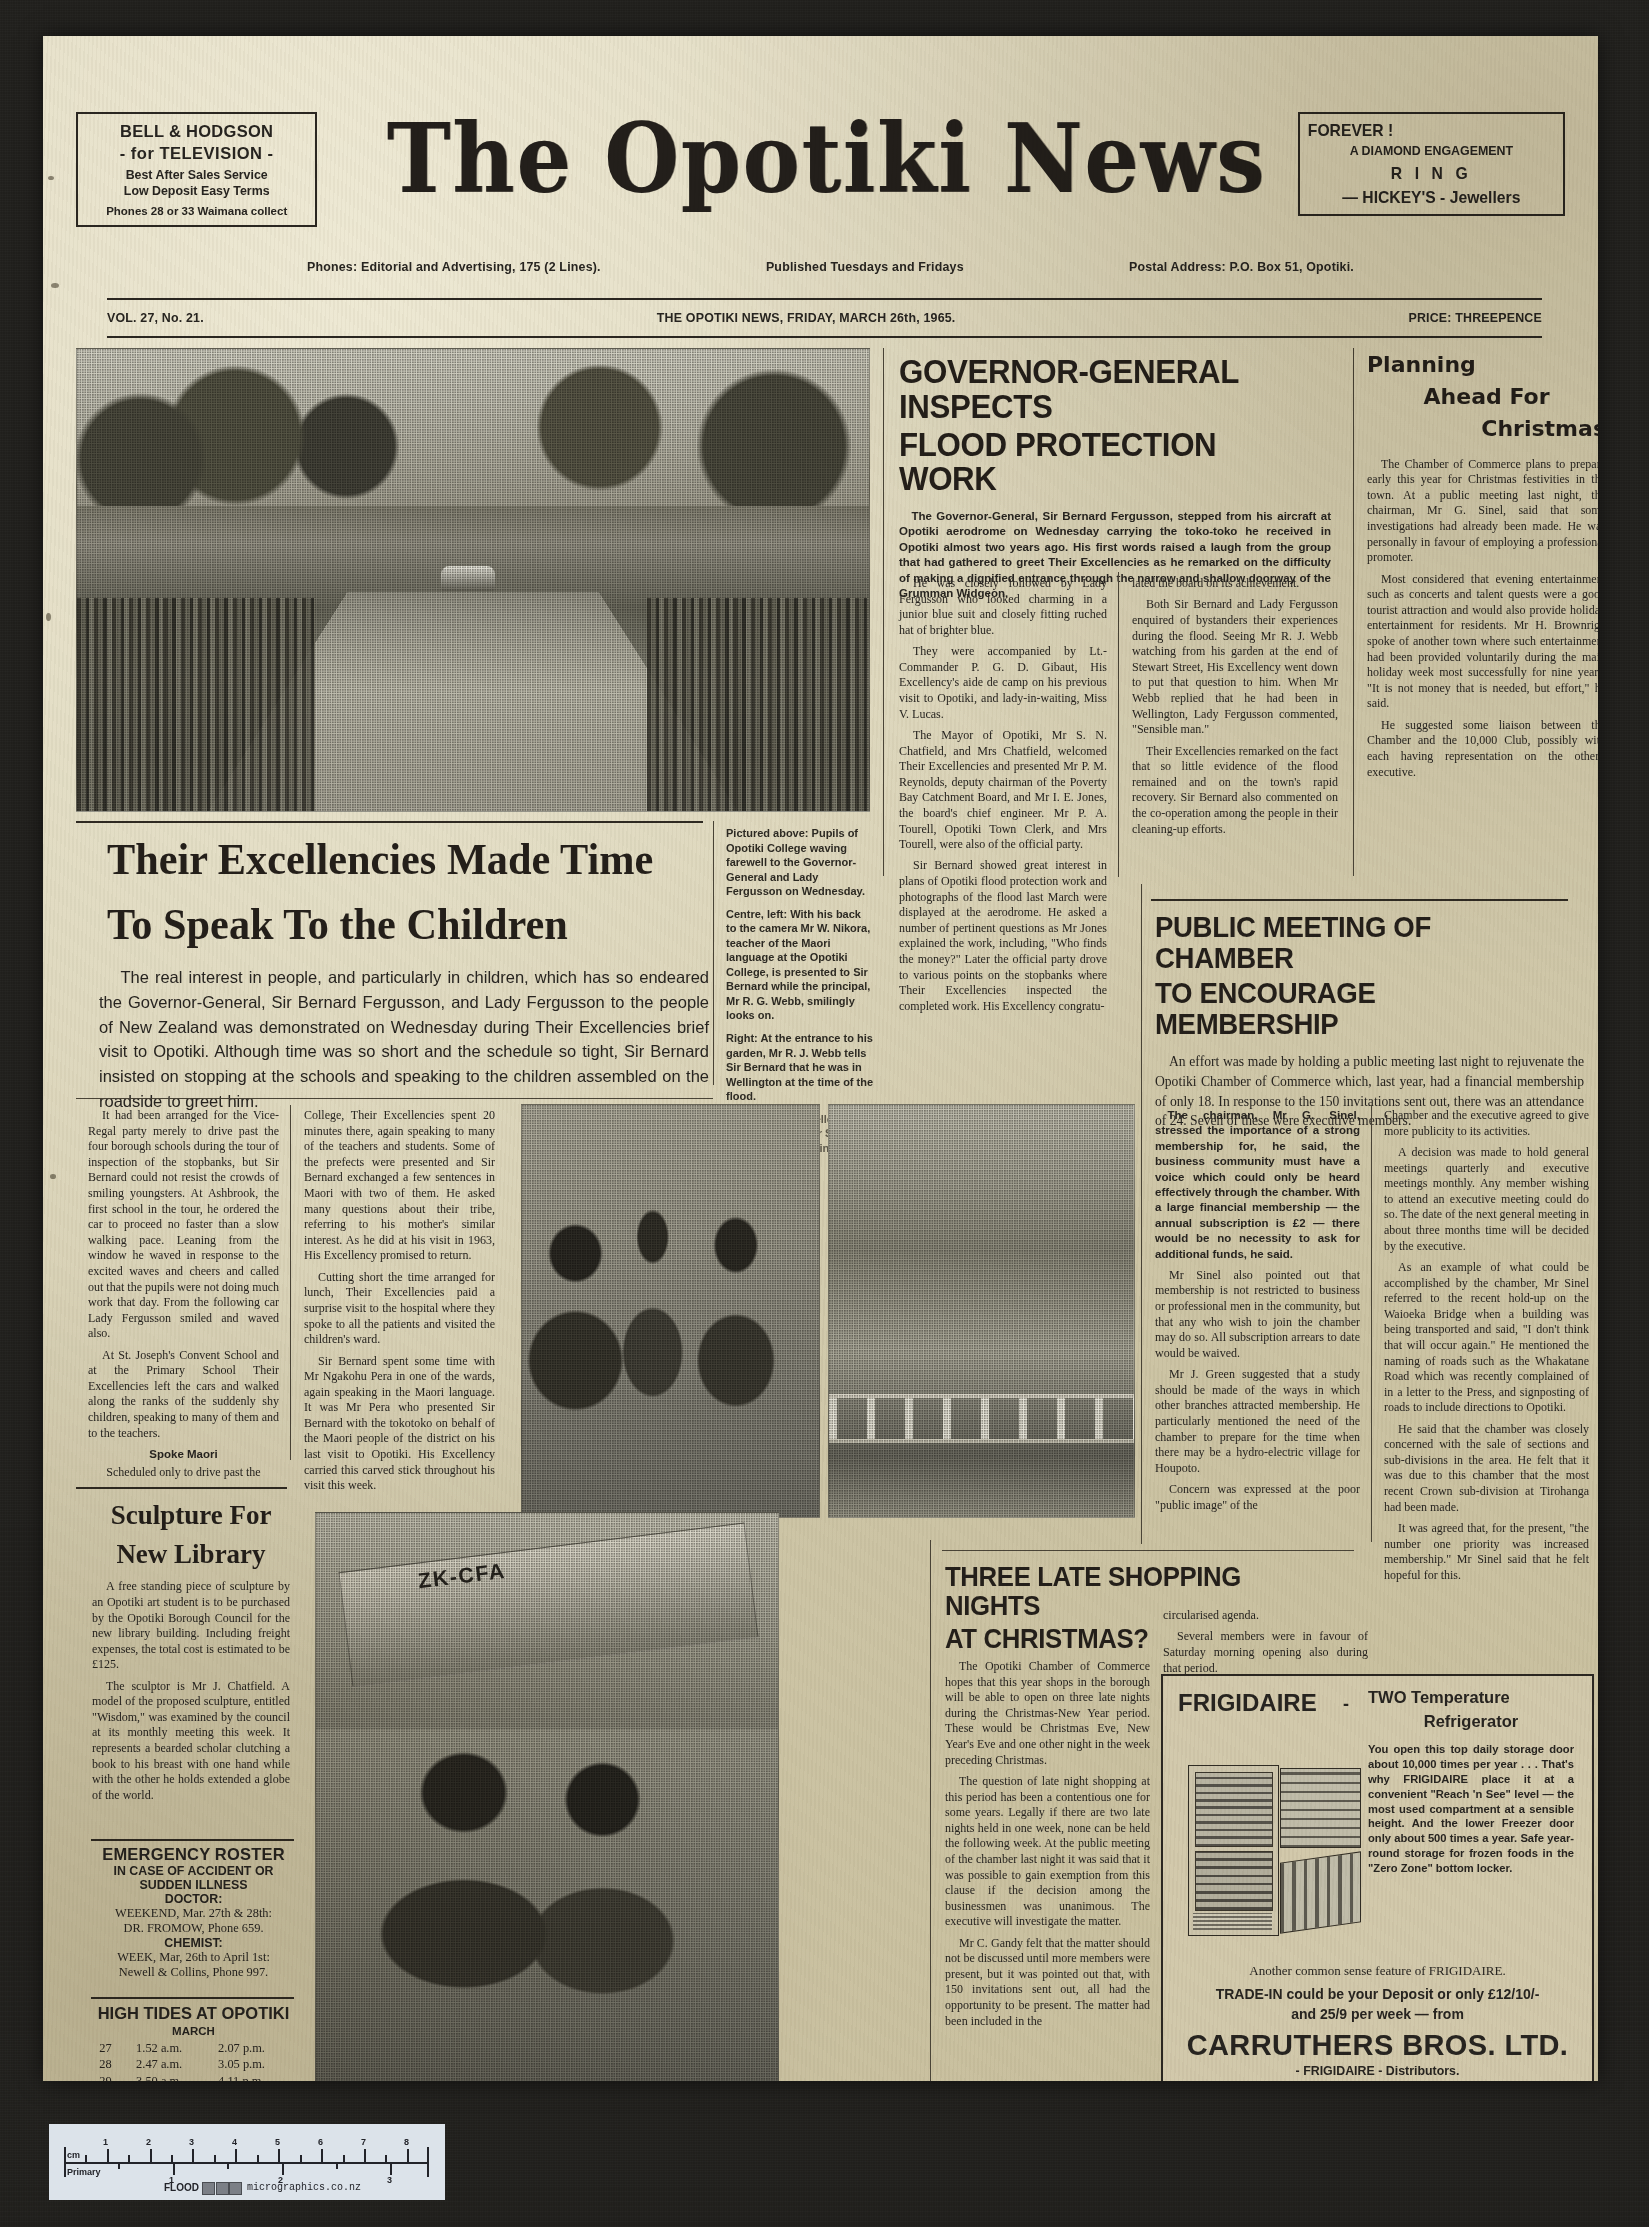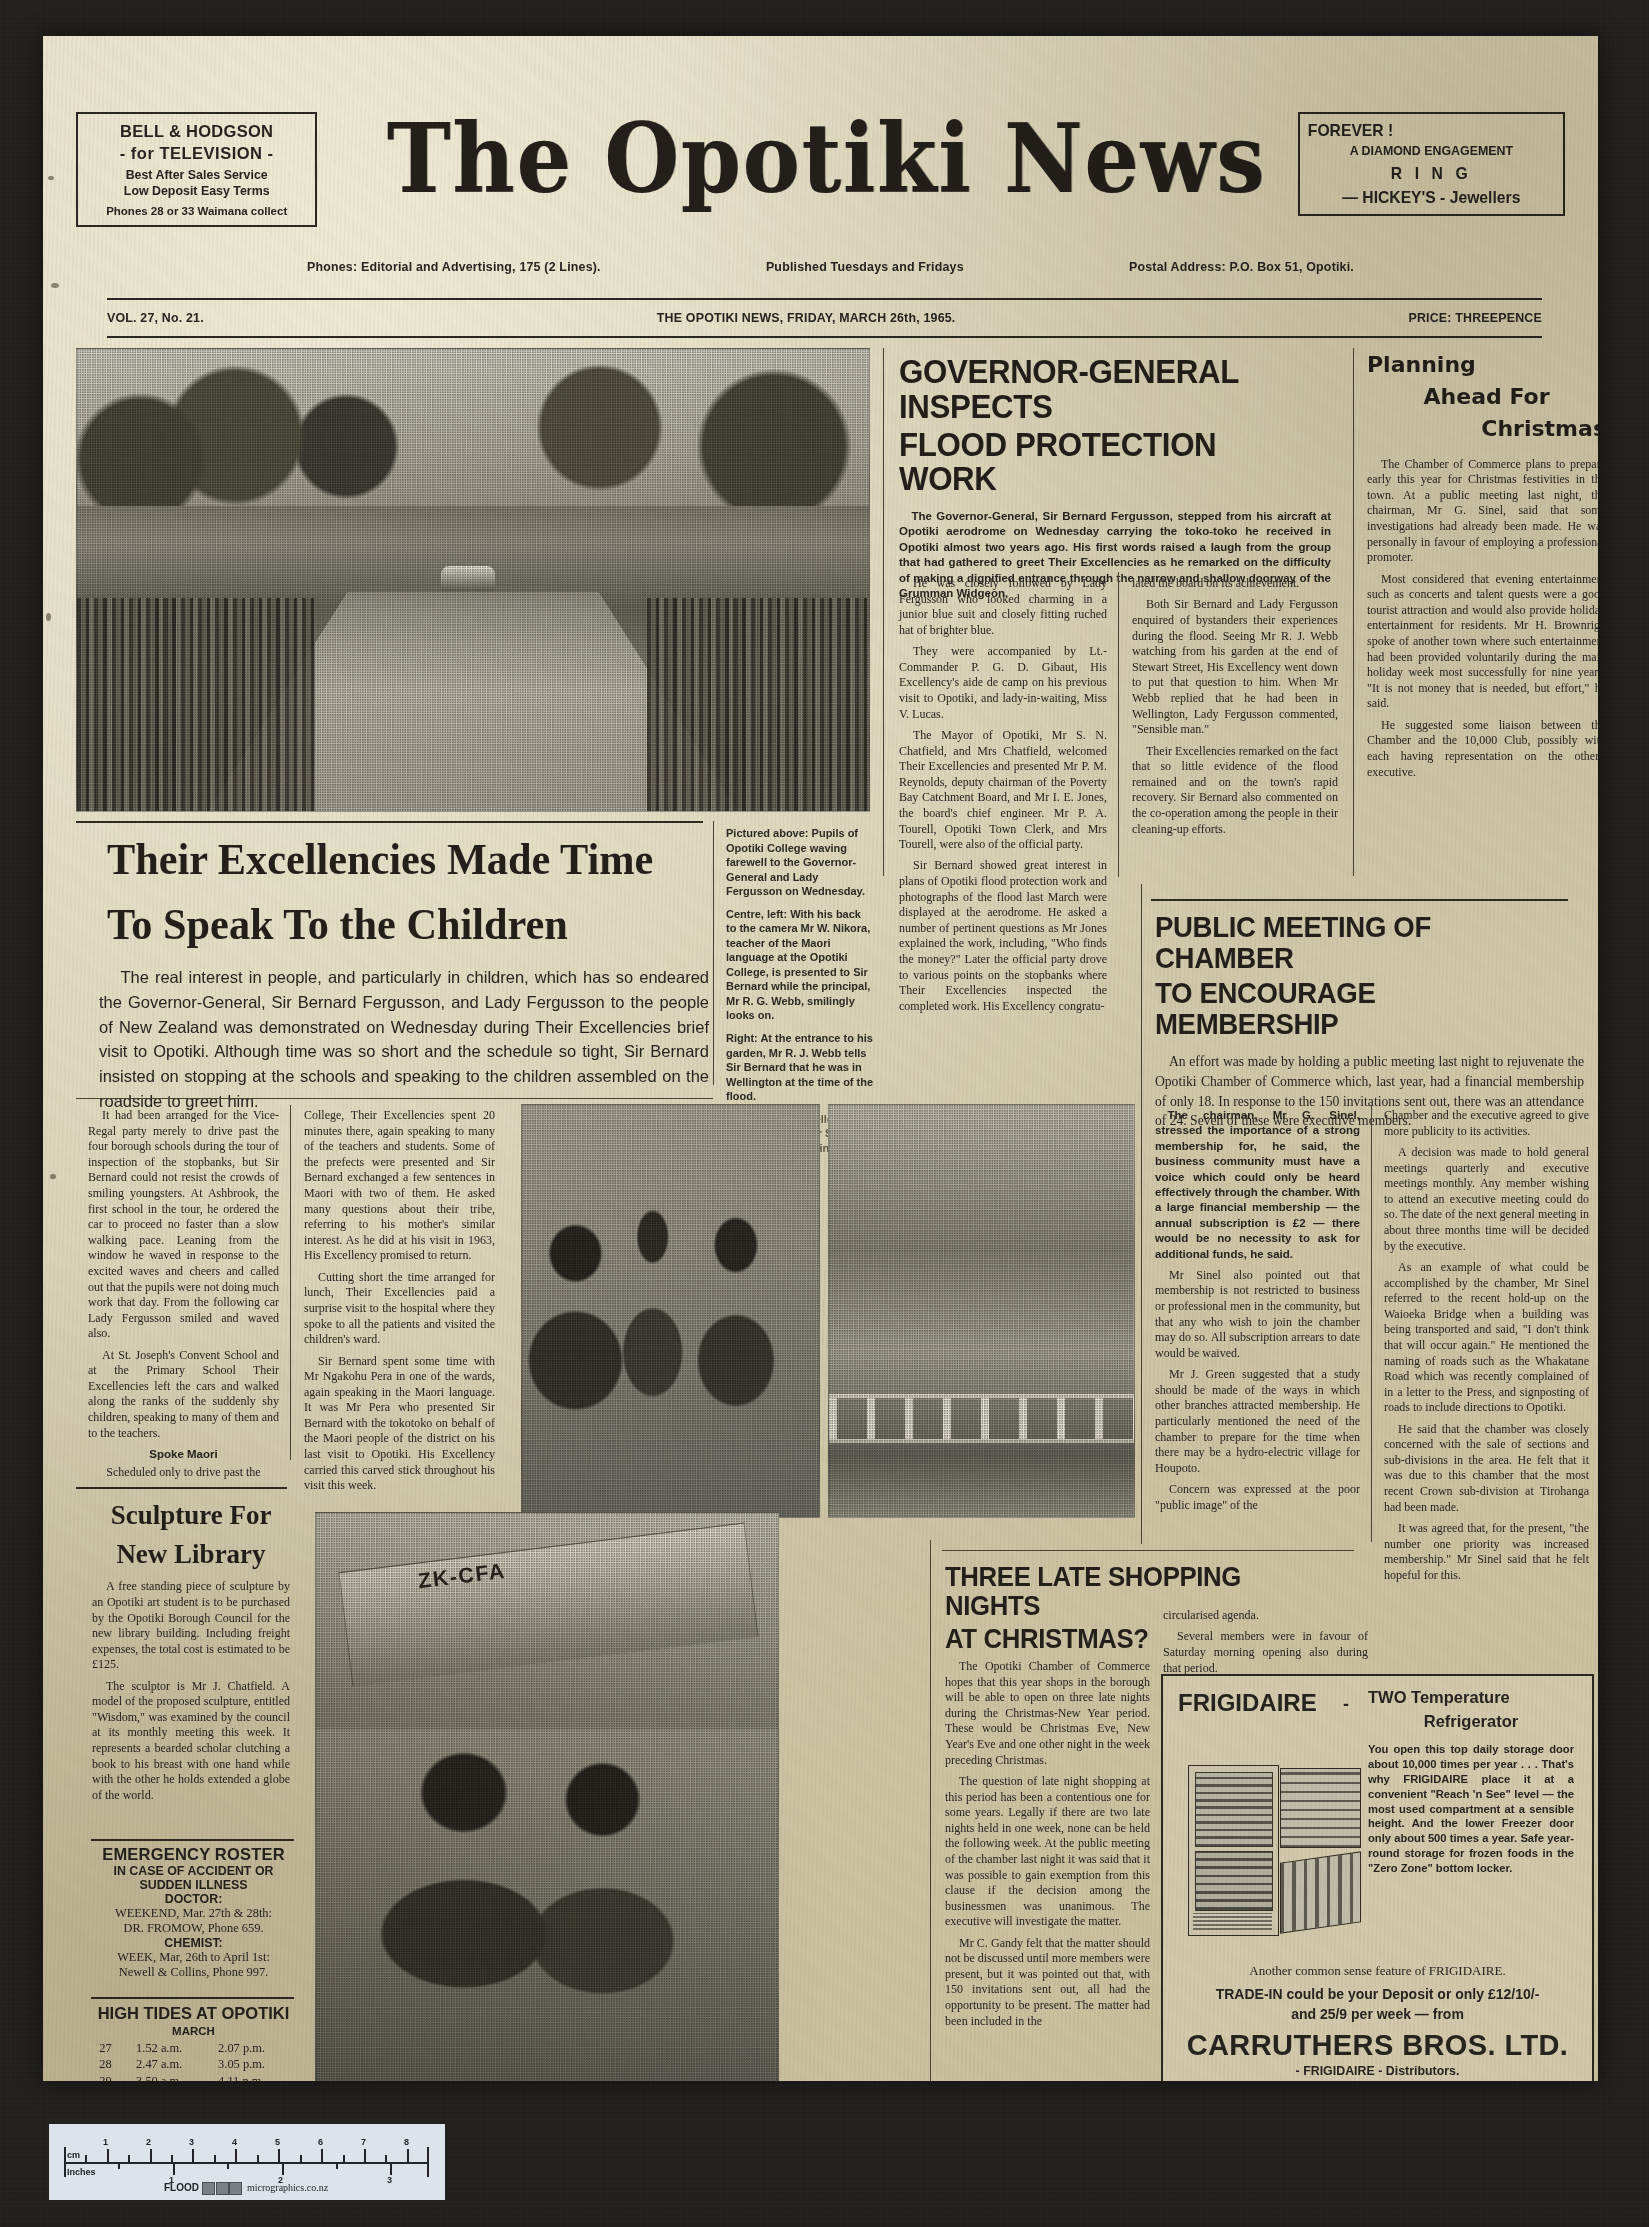--- a/index.html
+++ b/index.html
@@ -503,21 +503,21 @@
     <div style="position:absolute;left:11.5px;top:330px;width:406px;text-align:center;font-family:'Liberation Sans',sans-serif;font-weight:bold;font-size:14px;">and 25/9 per week — from</div>
     <div style="position:absolute;left:11.5px;top:353px;width:406px;text-align:center;font-family:'Liberation Sans',sans-serif;font-weight:bold;font-size:29px;letter-spacing:0.4px;">CARRUTHERS BROS. LTD.</div>
     <div style="position:absolute;left:11.5px;top:388px;width:406px;text-align:center;font-family:'Liberation Sans',sans-serif;font-weight:bold;font-size:12.4px;">- FRIGIDAIRE - Distributors.</div>
   </div>
 
 </div>
 
 <div class="ruler">
   <div class="bar"></div>
   <div class="lab" style="left:18px;top:26px;">cm</div>
-  <div class="lab" style="left:18px;top:43px;">Inches</div>
+  <div class="lab" style="left:18px;top:43px;">Primary</div>
   <div class="tick" style="left:15px;top:23px;height:30px;"></div>
 
   <div class="tick" style="left:36px;top:31px;height:6.6px;"></div>
   <div class="tick" style="left:58px;top:25px;height:13px;"></div>
   <div class="lab" style="left:54px;top:13px;">1</div>
   <div class="tick" style="left:79px;top:31px;height:6.6px;"></div>
   <div class="tick" style="left:101px;top:25px;height:13px;"></div>
   <div class="lab" style="left:97px;top:13px;">2</div>
   <div class="tick" style="left:122px;top:31px;height:6.6px;"></div>
   <div class="tick" style="left:143px;top:25px;height:13px;"></div>
@@ -546,15 +546,15 @@
   <div class="tick" style="left:233px;top:38px;height:13px;"></div>
   <div class="lab" style="left:229px;top:51px;">2</div>
   <div class="tick" style="left:287px;top:38px;height:6.6px;"></div>
   <div class="tick" style="left:341px;top:38px;height:13px;"></div>
   <div class="lab" style="left:338px;top:51px;">3</div>
 
   <div class="brand">FLOOD</div>
   <div class="chip" style="left:153px;"></div>
   <div class="chip" style="left:167px;"></div>
   <div class="chip" style="left:180px;"></div>
-  <div style="position:absolute;left:198px;top:58px;font-family:Liberation Serif, serif;font-size:10px;color:#23242a;">micrographics.co.nz</div>
+  <div style="position:absolute;left:198px;top:58px;font-family:Liberation Mono, monospace;font-size:10px;color:#23242a;">micrographics.co.nz</div>
 </div>
 
 
 </body></html>

